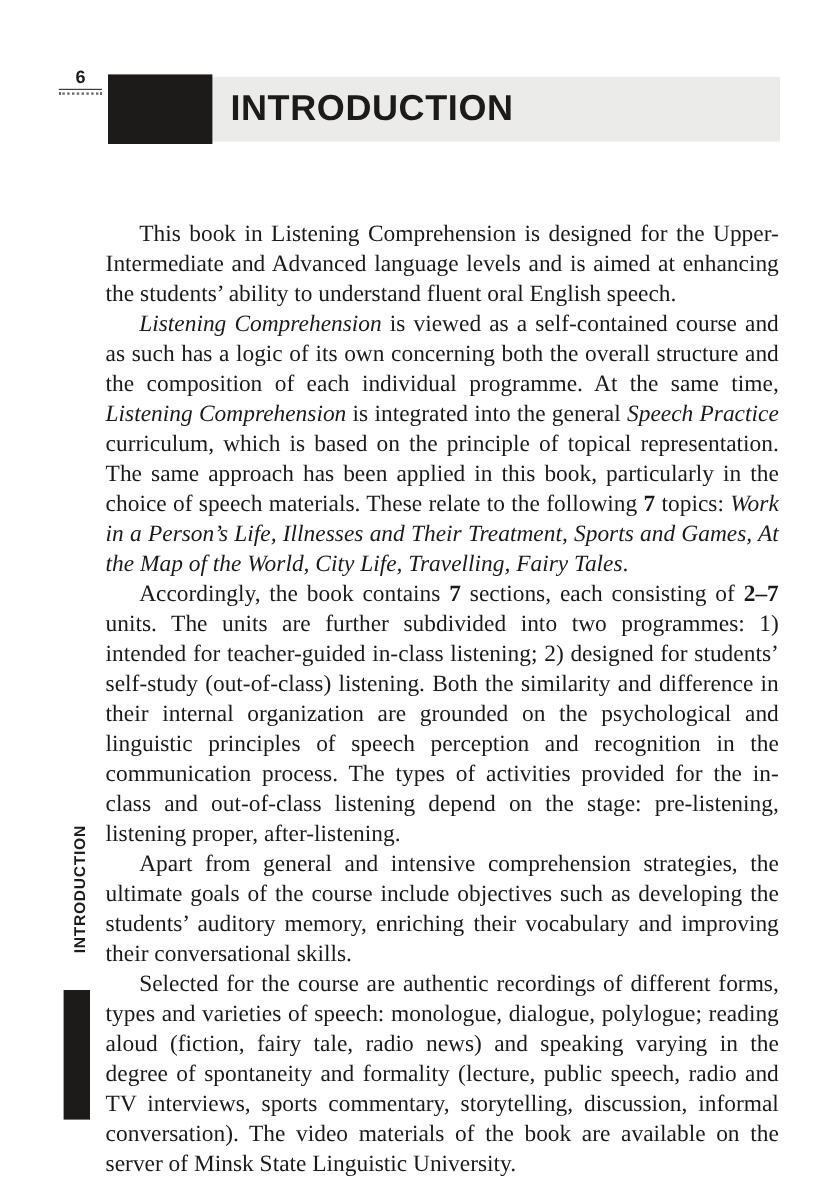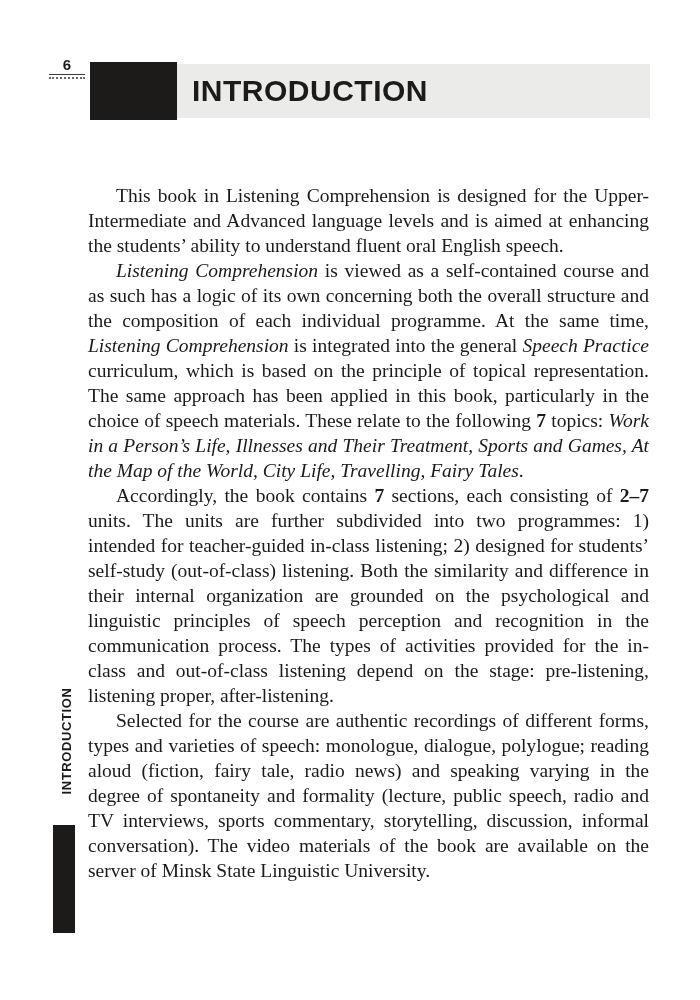--- a/index.html
+++ b/index.html
@@ -134,20 +134,21 @@
   <div class="header">
     <div class="header-bar"></div>
     <div class="header-block"></div>
     <h1 class="header-title">INTRODUCTION</h1>
   </div>
 
   <div class="body-text">
       <p><span>This book in Listening Comprehension is designed for the Upper-Intermediate and Advanced language levels and is aimed at enhancing the students’ ability to understand fluent oral English speech.</span></p>
       <p><span style="font-style: italic;">Listening Comprehension</span><span> is viewed as a self-contained course and as such has a logic of its own concerning both the overall structure and the composition of each individual programme. At the same time, </span><span style="font-style: italic;">Listening Comprehension</span><span> is integrated into the general </span><span style="font-style: italic;">Speech Practice</span><span> curriculum, which is based on the principle of topical representation. The same approach has been applied in this book, particularly in the choice of speech materials. These relate to the following </span><span style="font-weight: bold;">7</span><span> topics: </span><span style="font-style: italic;">Work in a Person’s Life, Illnesses and Their Treatment, Sports and Games, At the Map of the World, City Life, Travelling, Fairy Tales</span><span>.</span></p>
       <p><span>Accordingly, the book contains </span><span style="font-weight: bold;">7</span><span> sections, each consisting of </span><span style="font-weight: bold;">2–7</span><span> units. The units are further subdivided into two programmes: 1) intended for teacher-guided in-class listening; 2) designed for students’ self-study (out-of-class) listening. Both the similarity and difference in their internal organization are grounded on the psychological and linguistic principles of speech perception and recognition in the communication process. The types of activities provided for the in-class and out-of-class listening depend on the stage: pre-listening, listening proper, after-listening.</span></p>
+      <p><span>Apart from general and intensive comprehension strategies, the ultimate goals of the course include objectives such as developing the students’ auditory memory, enriching their vocabulary and improving their conversational skills.</span></p>
       <p><span>Selected for the course are authentic recordings of different forms, types and varieties of speech: monologue, dialogue, polylogue; reading aloud (fiction, fairy tale, radio news) and speaking varying in the degree of spontaneity and formality (lecture, public speech, radio and TV interviews, sports commentary, storytelling, discussion, informal conversation). The video materials of the book are available on the server of Minsk State Linguistic University.</span></p>
     </div>
 
   <div class="sidebar-label">INTRODUCTION</div>
 
   <div class="sidebar-bar"></div>
 
 </div>
 
 </body></html>

